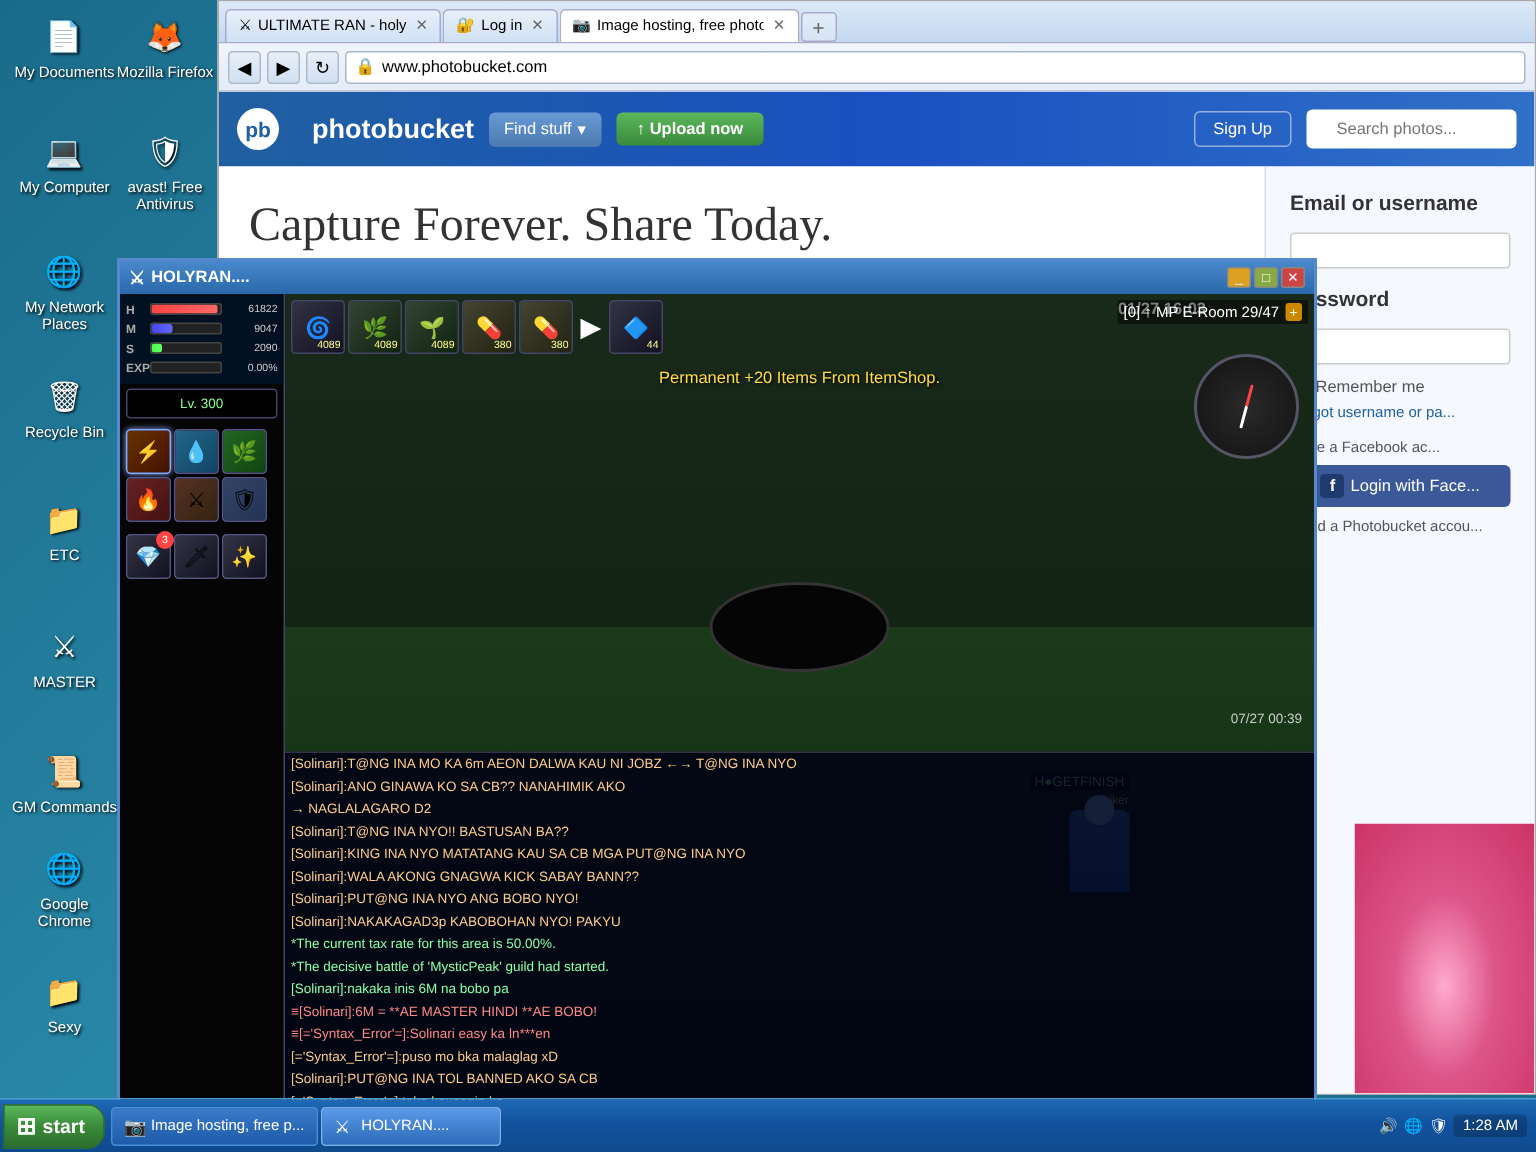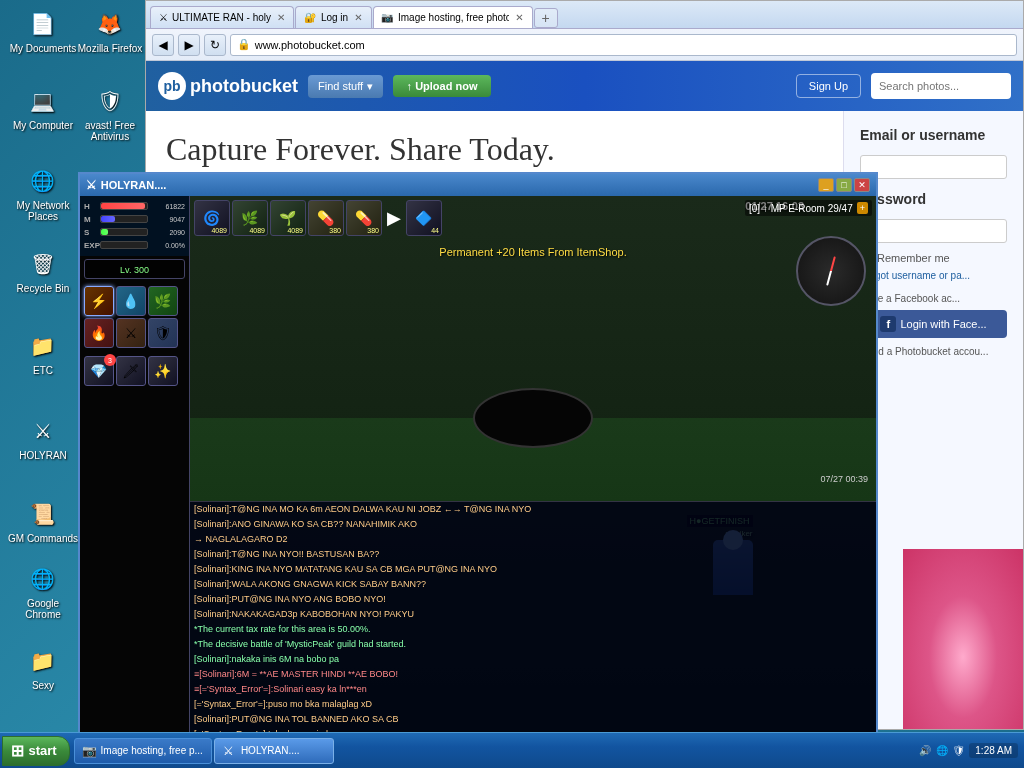--- a/index.html
+++ b/index.html
@@ -224,21 +224,21 @@
       align-items: center;
       padding: 0 12px;
       gap: 10px;
     }
     .pb-logo {
       color: white;
       font-size: 18px;
       font-weight: bold;
       display: flex;
       align-items: center;
-      gap: 4px;
+      gap: 22px;
     }
     .pb-logo-icon {
       width: 28px;
       height: 28px;
       background: white;
       border-radius: 50%;
       display: flex;
       align-items: center;
       justify-content: center;
       color: #2060a0;
@@ -278,21 +278,21 @@
       padding: 5px 12px;
       border-radius: 4px;
       font-size: 11px;
       cursor: pointer;
     }
     .pb-search {
       width: 140px;
       height: 26px;
       border: none;
       border-radius: 4px;
-      padding: 0 8px;
+      padding: 0 20px;
       font-size: 11px;
       background: white;
     }
 
     .photobucket-body {
       display: flex;
       height: calc(100% - 50px);
     }
     .pb-main {
       flex: 1;
@@ -721,21 +721,21 @@
   <div class="desktop-icon" style="left:8px; top:248px;">
     <div class="icon-img">🗑</div>
     <span>Recycle Bin</span>
   </div>
   <div class="desktop-icon" style="left:8px; top:330px;">
     <div class="icon-img">📁</div>
     <span>ETC</span>
   </div>
   <div class="desktop-icon" style="left:8px; top:415px;">
     <div class="icon-img">⚔</div>
-    <span>HOLYRAN</span>
+    <span>MASTER</span>
   </div>
   <div class="desktop-icon" style="left:8px; top:498px;">
     <div class="icon-img">📜</div>
     <span>GM Commands</span>
   </div>
   <div class="desktop-icon" style="left:8px; top:563px;">
     <div class="icon-img">🌐</div>
     <span>Google Chrome</span>
   </div>
   <div class="desktop-icon" style="left:8px; top:645px;">

